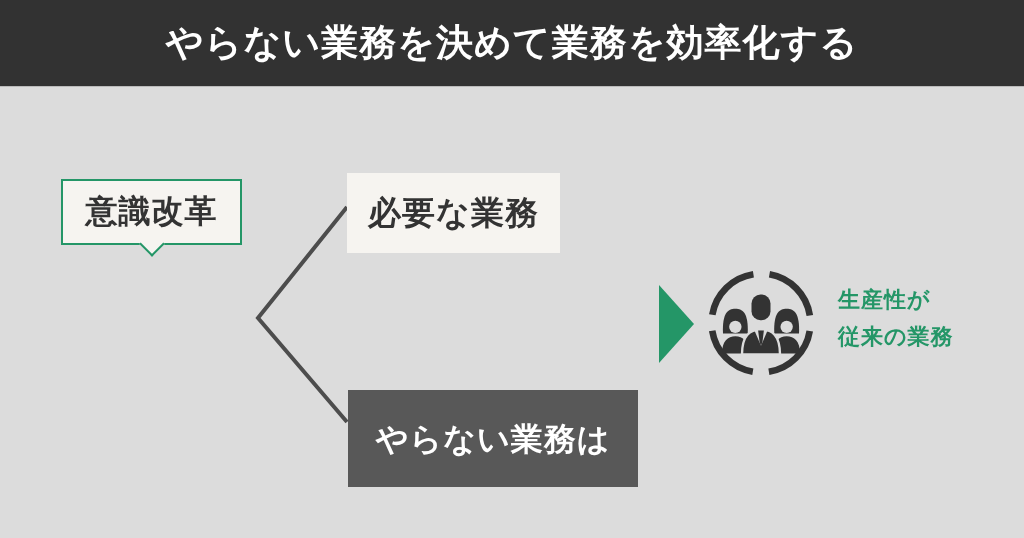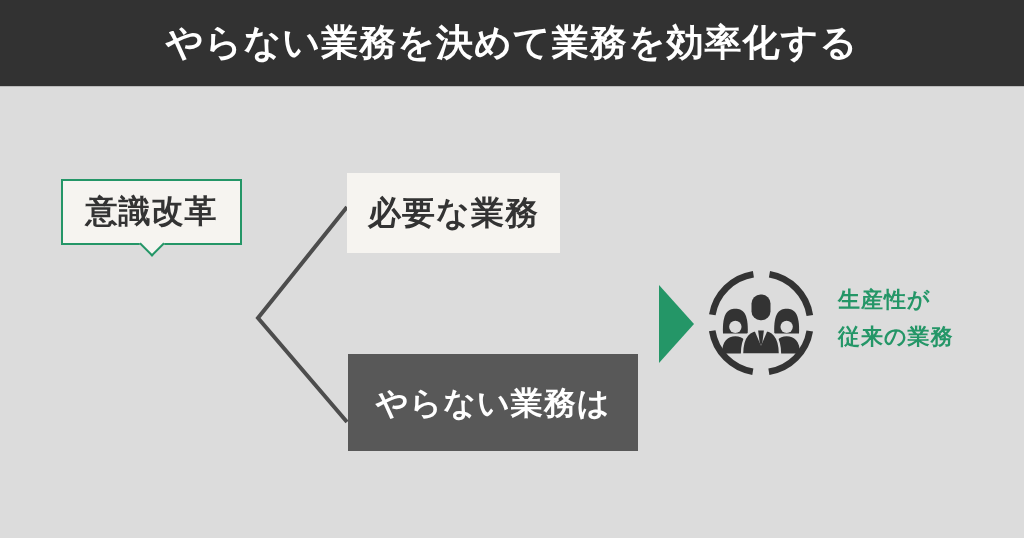--- a/index.html
+++ b/index.html
@@ -34,21 +34,21 @@
   }
   .bubble-label{position:relative;color:var(--text-dark,#333333);font-size:32px;font-weight:700;letter-spacing:1px;}
   .box{
     position:absolute;display:flex;align-items:center;justify-content:center;
     background:var(--light-box-bg,#f6f4f0);color:var(--text-dark,#333333);
     font-weight:700;text-align:center;
   }
   .box-source{left:47px;top:279px;width:211px;height:74px;font-size:33px;letter-spacing:1px;}
   .box-keep{left:347px;top:173px;width:213px;height:80px;font-size:33px;letter-spacing:1px;}
   .box-dark{
-    position:absolute;left:348px;top:354px;width:290px;height:97px;
+    position:absolute;left:348px;top:390px;width:290px;height:97px;
     background:var(--dark-box-bg,#585858);color:var(--dark-box-text,#ffffff);
     display:flex;flex-direction:column;align-items:center;justify-content:center;
     font-weight:700;font-size:32px;letter-spacing:1px;line-height:40px;text-align:center;
   }
   .arrow-right{
     position:absolute;left:659px;top:285px;width:0;height:0;
     border-top:39px solid transparent;border-bottom:39px solid transparent;
     border-left:35px solid var(--accent-green,#249667);
   }
   .team-svg{position:absolute;left:704px;top:266px;width:114px;height:114px;}

